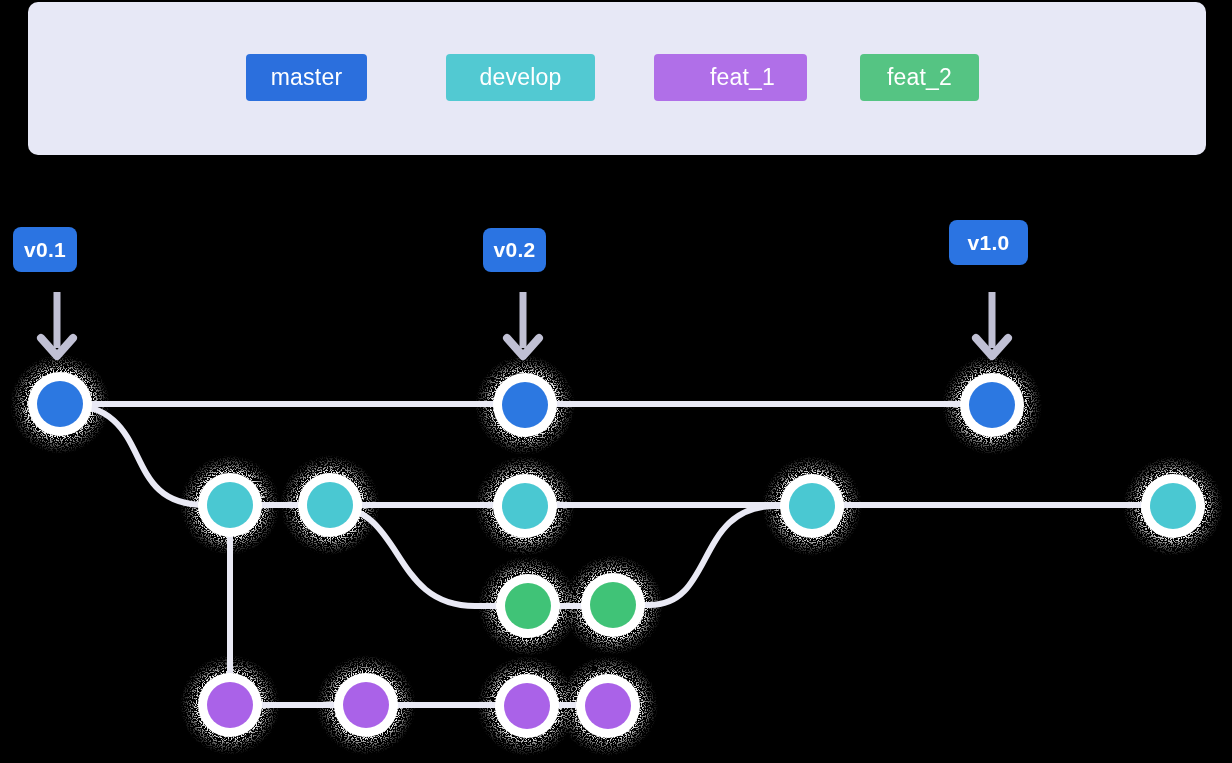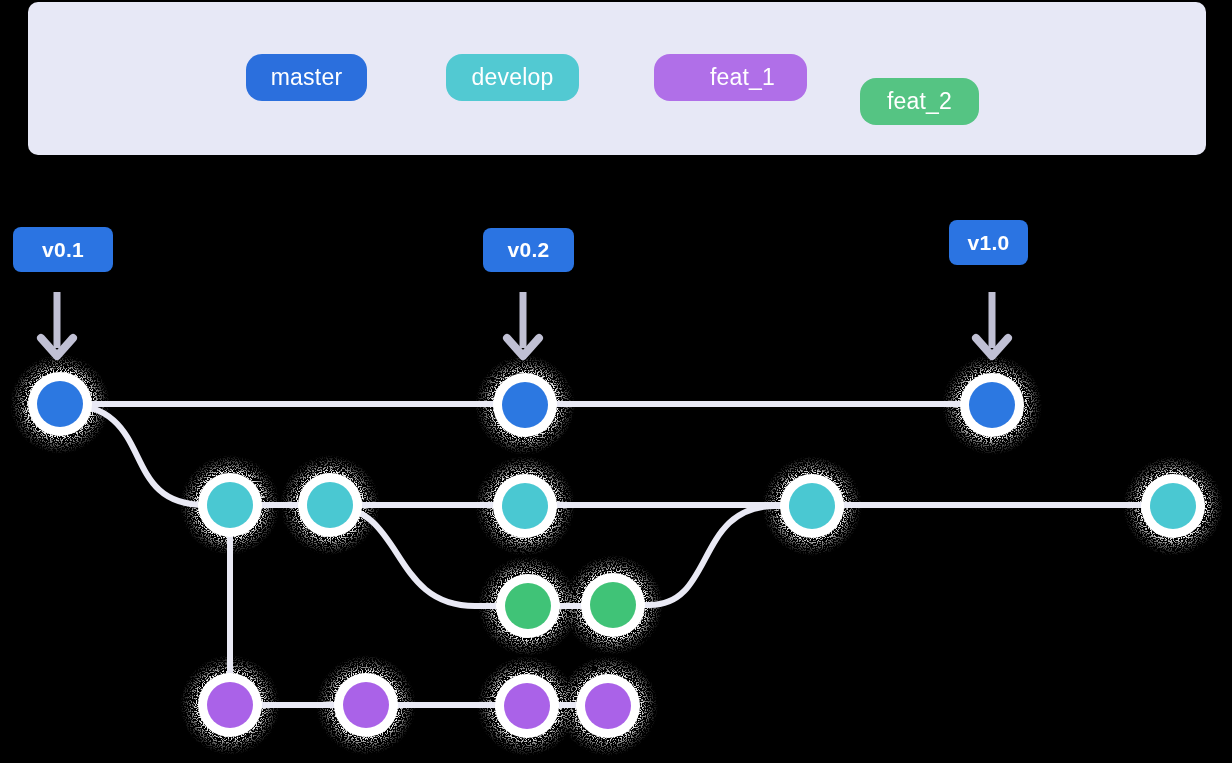--- a/index.html
+++ b/index.html
@@ -23,21 +23,21 @@
     top: 2px;
     width: 1178px;
     height: 153px;
     border-radius: 10px;
   }
   .chip {
     position: absolute;
     top: 54px;
     height: 47px;
     line-height: 47px;
-    border-radius: 16px;
+    border-radius: 4px;
     color: #ffffff;
     font-size: 23px;
     font-weight: 500;
     text-align: center;
     letter-spacing: 0.2px;
   }
   .tag {
     position: absolute;
     border-radius: 8px;
     color: #ffffff;
@@ -56,26 +56,26 @@
   }
 </style>
 </head>
 <body>
 
 <div class="stage">
 
   <div class="banner" style="background: rgb(231, 232, 246);"></div>
 
   <div class="chip" style="left: 246px; width: 121px; background: rgb(43, 111, 221);">master</div>
-  <div class="chip" style="left: 446px; width: 133px; background: rgb(82, 201, 210);">develop</div>
+  <div class="chip" style="left: 446px; width: 149px; background: rgb(82, 201, 210);">develop</div>
   <div class="chip" style="left: 654px; width: 129px; background: rgb(176, 111, 232); padding-left: 24px;">feat_1</div>
-  <div class="chip" style="left: 860px; width: 119px; background: rgb(85, 196, 131); margin-top: 24px;">feat_2</div>
+  <div class="chip" style="left: 860px; width: 119px; background: rgb(85, 196, 131);">feat_2</div>
 
-  <div class="tag" style="left: 13px; top: 227px; width: 100px; height: 45px; background: rgb(43, 116, 226);">v0.1</div>
-  <div class="tag" style="left: 483px; top: 228px; width: 91px; height: 44px; background: rgb(43, 116, 226);">v0.2</div>
+  <div class="tag" style="left: 13px; top: 227px; width: 64px; height: 45px; background: rgb(43, 116, 226);">v0.1</div>
+  <div class="tag" style="left: 483px; top: 228px; width: 63px; height: 44px; background: rgb(43, 116, 226);">v0.2</div>
   <div class="tag" style="left: 949px; top: 220px; width: 79px; height: 45px; background: rgb(43, 116, 226);">v1.0</div>
 
   <svg id="graph-svg" width="1232" height="763" viewBox="0 0 1232 763" xmlns="http://www.w3.org/2000/svg">
     <defs>
       <radialGradient id="haloGrad">
         <stop offset="0%" stop-color="#ffffff" stop-opacity="0"></stop>
         <stop offset="46%" stop-color="#ffffff" stop-opacity="0"></stop>
         <stop offset="56%" stop-color="#ffffff" stop-opacity="0.55"></stop>
         <stop offset="66%" stop-color="#ffffff" stop-opacity="0.95"></stop>
         <stop offset="74%" stop-color="#ffffff" stop-opacity="0.60"></stop>

